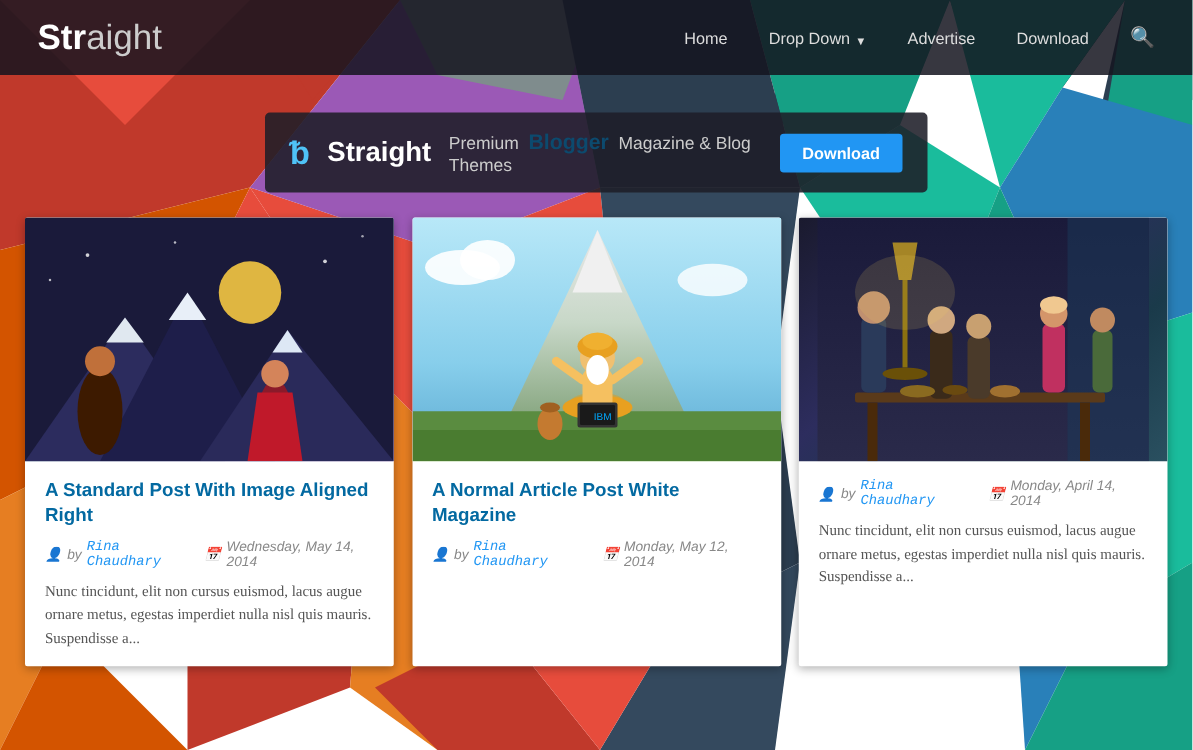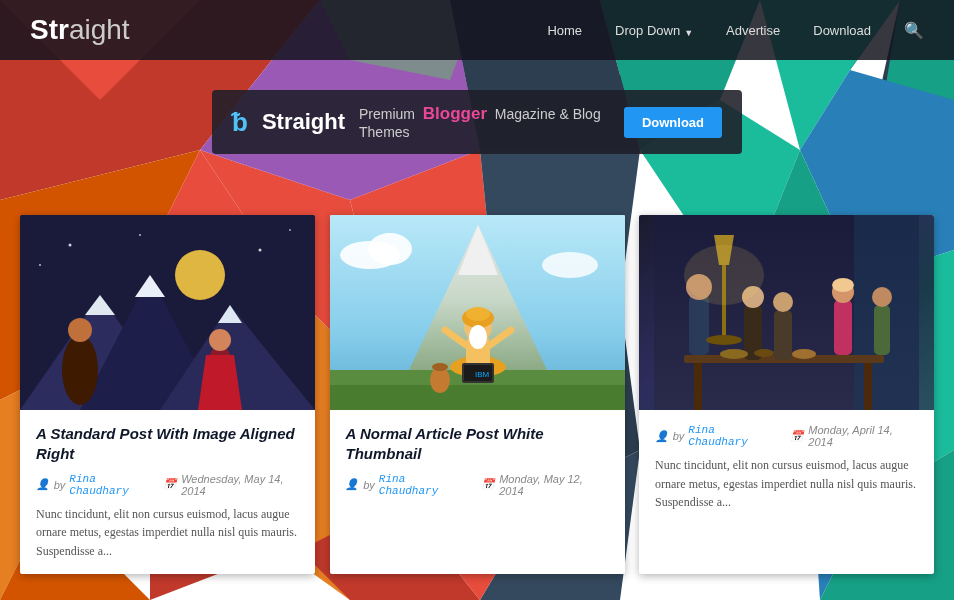--- a/index.html
+++ b/index.html
@@ -83,21 +83,21 @@
       font-weight: bold;
       color: #fff;
       font-family: Arial;
     }
     .ad-brand span.str { font-weight: 900; }
     .ad-tagline {
       color: #ccc;
       font-size: 14px;
       font-family: Arial;
     }
-    .ad-tagline .blogger { font-size: 17px; font-weight: bold; color: #ec4899; }
+    .ad-tagline .blogger { font-size: 17px; font-weight: bold; color: #0c4a6e; }
     .ad-download-btn {
       background: #2196f3;
       color: #fff;
       font-size: 13px;
       font-family: Arial;
       padding: 8px 18px;
       border-radius: 3px;
       border: none;
       cursor: pointer;
       font-weight: bold;
@@ -113,21 +113,20 @@
       padding: 20px 20px 0 20px;
       justify-content: space-between;
     }
 
     .card {
       background: #fff;
       border-radius: 2px;
       overflow: hidden;
       width: 295px;
       box-shadow: 0 2px 8px rgba(0,0,0,0.3);
-      margin-top: 41px;
     }
 
     .card-img {
       width: 100%;
       height: 195px;
       overflow: hidden;
       position: relative;
     }
 
     
@@ -143,25 +142,24 @@
       background: linear-gradient(140deg, #1a1a2e 0%, #2d2d5e 40%, #1a3a4a 70%, #2a5060 100%);
       position: relative;
     }
 
     .card-body {
       padding: 14px 16px 14px 16px;
     }
     .card-title {
       font-size: 15px;
       font-weight: bold;
-      color: #0f172a;
+      color: #0369a1;
       font-family: Arial, sans-serif;
       line-height: 1.35;
       margin-bottom: 8px;
-      font-style: italic;
     }
     .card-meta {
       display: flex;
       align-items: center;
       gap: 12px;
       margin-bottom: 8px;
     }
     .card-meta-author, .card-meta-date {
       font-size: 11px;
       color: #888;
@@ -360,21 +358,21 @@
 
         <rect x="132" y="148" width="32" height="20" rx="2" fill="#333"></rect>
         <rect x="134" y="150" width="28" height="16" rx="1" fill="#1a1a1a"></rect>
         <text x="145" y="162" fill="#00aaff" font-size="8" font-family="Arial">IBM</text>
 
         <ellipse cx="110" cy="165" rx="10" ry="13" fill="#c47a30"></ellipse>
         <ellipse cx="110" cy="152" rx="8" ry="4" fill="#a06020"></ellipse>
       </svg>
     </div>
     <div class="card-body">
-      <div class="card-title">A Normal Article Post White Thumbnail</div>
+      <div class="card-title">A Normal Article Post White Magazine</div>
       <div class="card-meta">
         <div class="card-meta-author">
           <span class="meta-icon">👤</span>
           by <a style="color: rgb(33, 150, 243); text-decoration: none; cursor: pointer;">Rina Chaudhary</a>
         </div>
         <div class="card-meta-date">
           <span class="meta-icon">📅</span>
           <span>Monday, May 12, 2014</span>
         </div>
       </div>

